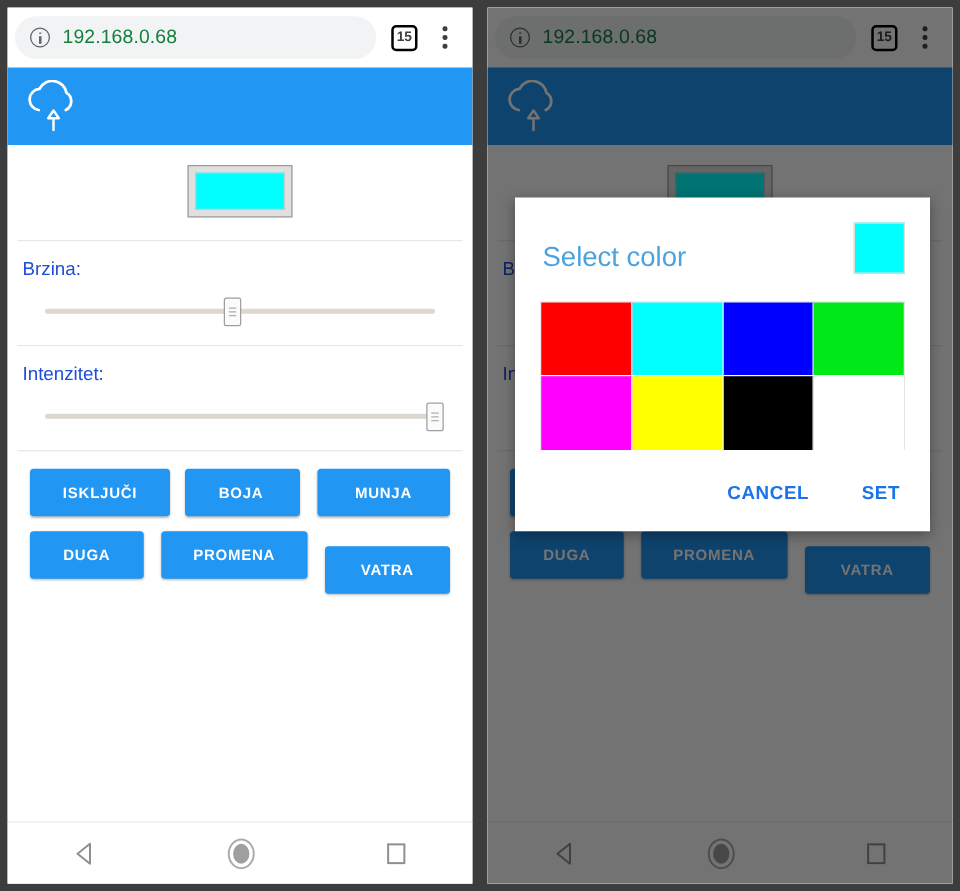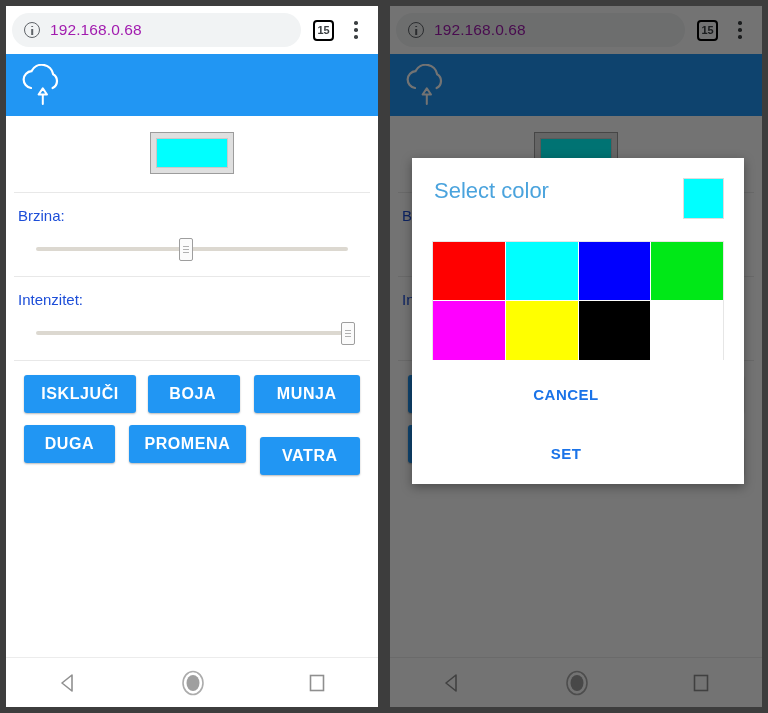--- a/index.html
+++ b/index.html
@@ -56,21 +56,21 @@
     width: 1.6px; height: 1.6px; background: #5f6368; border-radius: 50%;
   }
   .info-icon::after {
     content: "";
     position: absolute; left: 50%; top: 6px;
     transform: translateX(-50%);
     width: 1.6px; height: 6px; background: #5f6368;
   }
   .omnibox-url {
     font-size: 15.5px;
-    color: #a21caf;
+    color: #15803d;
     white-space: nowrap;
     overflow: hidden;
     letter-spacing: .1px;
   }
   .tab-count {
     flex: 0 0 auto;
     width: 21px; height: 21px;
     border: 2px solid #000000;
     border-radius: 4px;
     margin-left: 12px;
@@ -150,21 +150,21 @@
   .slider-thumb i { width: 6px; height: 1px; background: #b0b0b0; display: block; }
 
   .buttons-area { padding: 14px 18px 0 18px; }
   .btn-row { display: flex; gap: 10px; margin-bottom: 12px; }
   .cmd-btn {
     background: #2196f3;
     color: #ffffff;
     border: none;
     border-radius: 3px;
     height: 38px;
-    font-size: 16px;
+    font-size: 12px;
     font-weight: bold;
     letter-spacing: .6px;
     font-family: "Liberation Sans", sans-serif;
     box-shadow: 0 1px 2px rgba(0,0,0,.28);
     padding: 0 14px;
     white-space: nowrap;
   }
   .btn-row.r1 .cmd-btn:nth-child(1) { width: 118px; }
   .btn-row.r1 .cmd-btn:nth-child(2) { width: 96px;  margin-left: 2px; padding-left: 12px; }
   .btn-row.r1 .cmd-btn:nth-child(3) { width: 112px; margin-left: 4px; }
@@ -192,21 +192,21 @@
   
   .dialog {
     position: absolute;
     left: 22px; top: 152px;
     width: 332px;
     background: #ffffff;
     z-index: 10;
     box-shadow: 0 3px 10px rgba(0,0,0,.35);
   }
   .dialog-head {
-    display: flex; align-items: flex-start; justify-content: space-between;
+    display: flex; align-items: flex-end; justify-content: space-between;
     padding: 20px 20px 14px 22px;
   }
   .dialog-title {
     font-size: 22px;
     color: #4aa3dd;
     font-weight: normal;
   }
   .dialog-current {
     width: 41px; height: 41px;
     background: #00ffff;
@@ -232,21 +232,20 @@
     display: flex; align-items: center; justify-content: center;
     font-size: 15px;
     color: #6b6b6b;
     background: #ffffff;
   }
   .dialog-actions {
     display: flex; justify-content: flex-end;
     align-items: center;
     padding: 26px 24px 22px 0;
     gap: 42px;
-    flex-direction: column;
   }
   .dialog-action {
     background: none; border: none;
     color: #1a73e8;
     font-size: 15px;
     font-weight: bold;
     letter-spacing: .5px;
     font-family: "Liberation Sans", sans-serif;
     cursor: pointer;
   }

